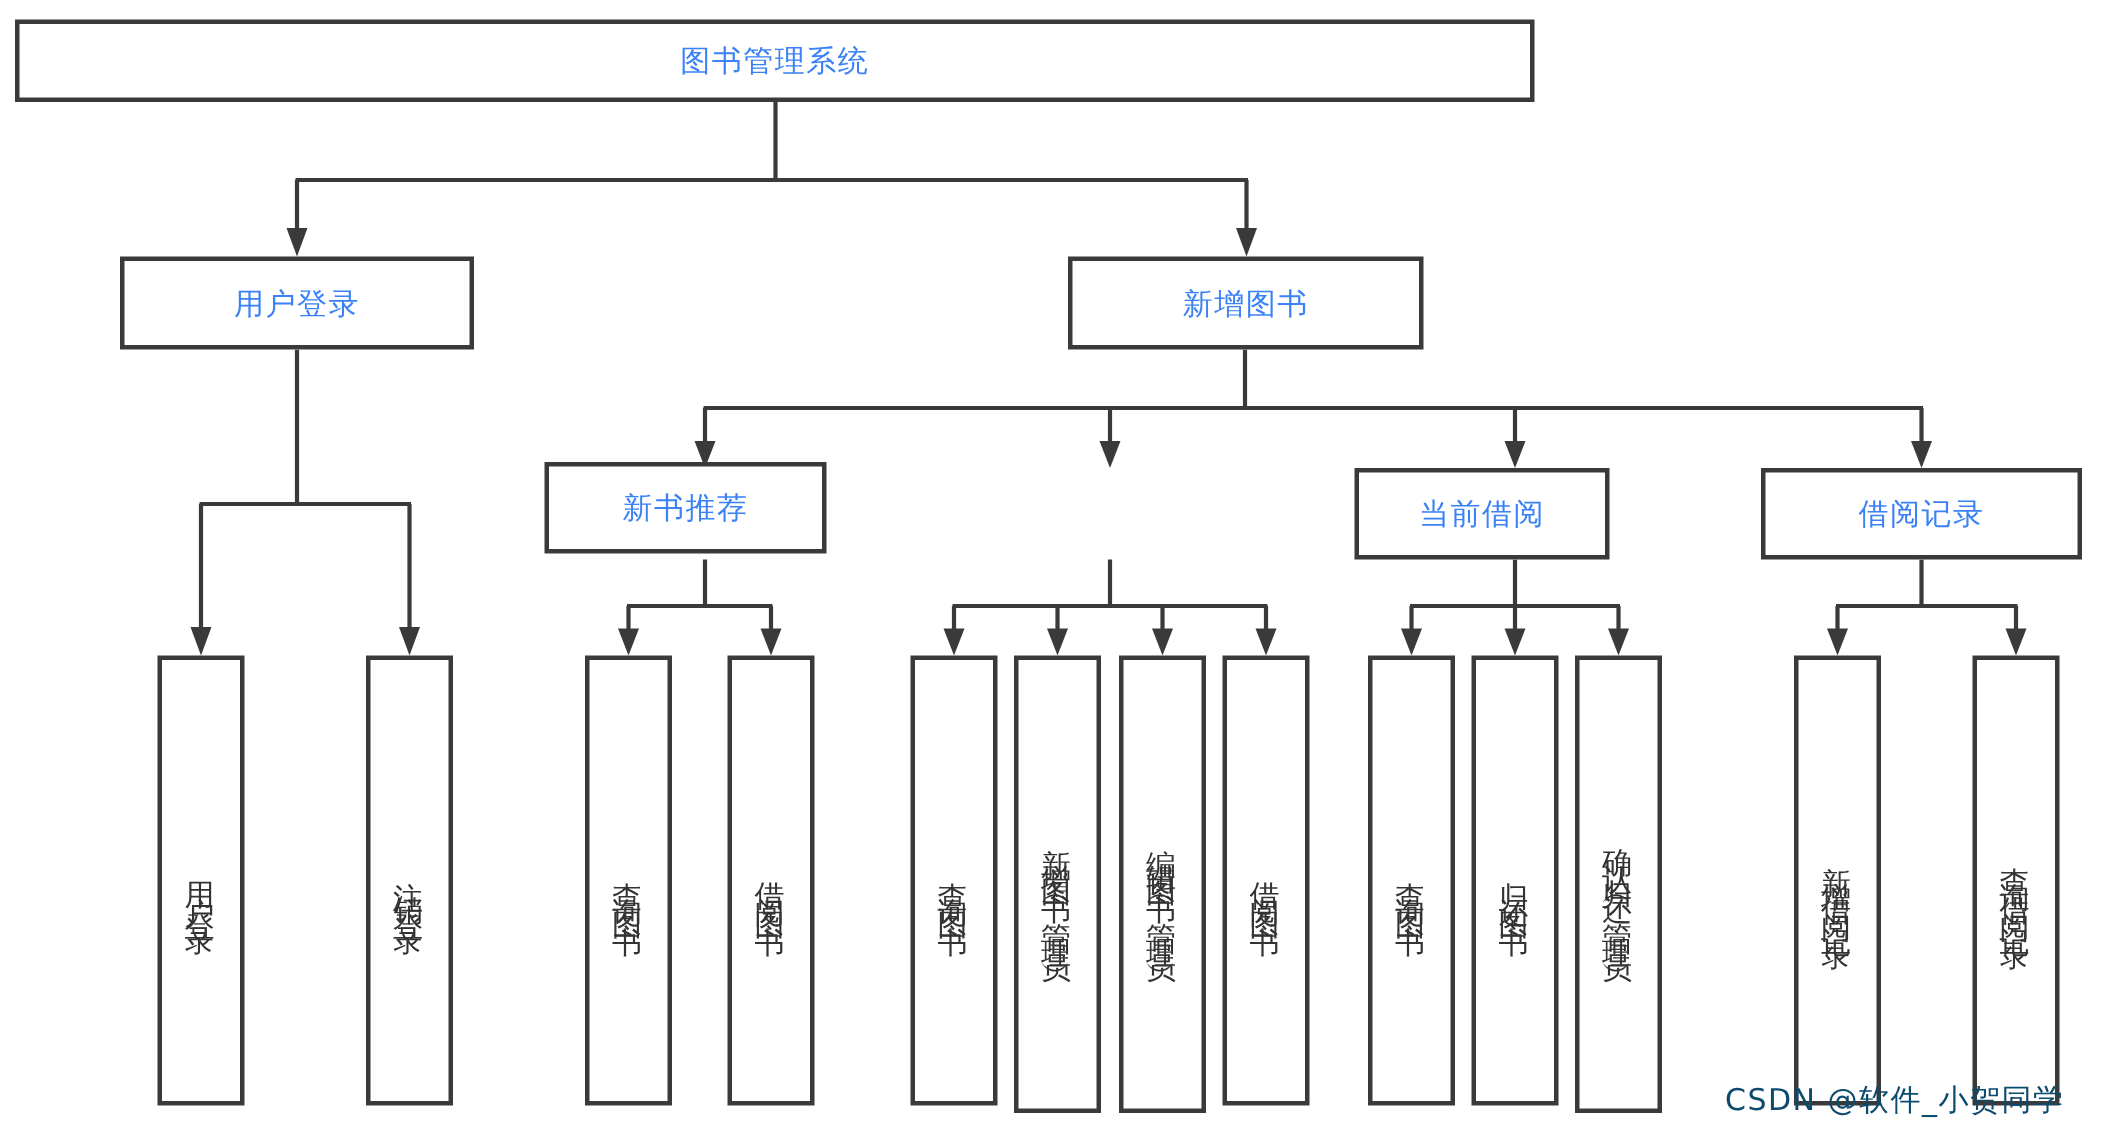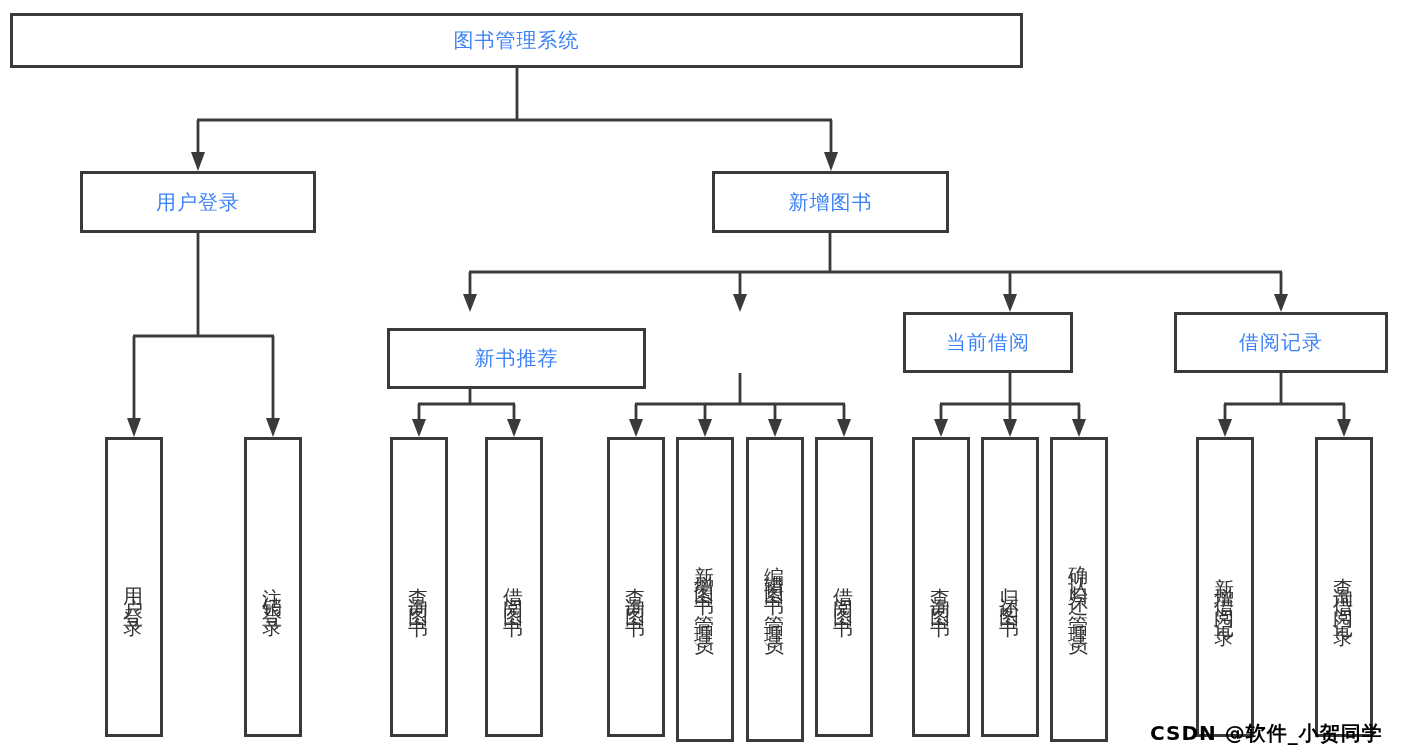--- a/index.html
+++ b/index.html
@@ -87,21 +87,21 @@
     <path d="M1281 373 V405 M1224 404 H1345 M1225 404 V421 M1344 404 V421"></path>
     <polygon points="1218,419 1232,419 1225,437" fill="#3a3a3a" stroke="none"></polygon>
     <polygon points="1337,419 1351,419 1344,437" fill="#3a3a3a" stroke="none"></polygon>
   </svg>
 
   <div class="hbox" style="left:10px; top:13px; width:1013px; height:55px;">图书管理系统</div>
 
   <div class="hbox" style="left:80px; top:171px; width:236px; height:62px;">用户登录</div>
   <div class="hbox" style="left:712px; top:171px; width:237px; height:62px;">新增图书</div>
 
-  <div class="hbox" style="left:363px; top:328px; width:259px; height:61px;margin-left:24px;">新书推荐</div>
+  <div class="hbox" style="left:363px; top:308px; width:188px; height:61px;">新书推荐</div>
   <div class="hbox" style="left:903px; top:312px; width:170px; height:61px;">当前借阅</div>
   <div class="hbox" style="left:1174px; top:312px; width:214px; height:61px;">借阅记录</div>
 
   <div class="vbox" style="left:105px; top:437px; width:58px; height:300px;">
     <span class="vtext">用户登录</span>
   </div>
   <div class="vbox" style="left:244px; top:437px; width:58px; height:300px;">
     <span class="vtext">注销登录</span>
   </div>
 
@@ -135,15 +135,15 @@
     <span class="vtext">确认归还（管理员）</span>
   </div>
 
   <div class="vbox" style="left:1196px; top:437px; width:58px; height:300px;">
     <span class="vtext">新增借阅记录</span>
   </div>
   <div class="vbox" style="left:1315px; top:437px; width:58px; height:300px;">
     <span class="vtext">查询借阅记录</span>
   </div>
 
-  <div class="watermark" style="color: #000000; font-weight: bold;">CSDN @软件_小贺同学</div>
+  <div class="watermark" style="color: #0c4a6e;">CSDN @软件_小贺同学</div>
 
 </div>
 
 </body></html>

